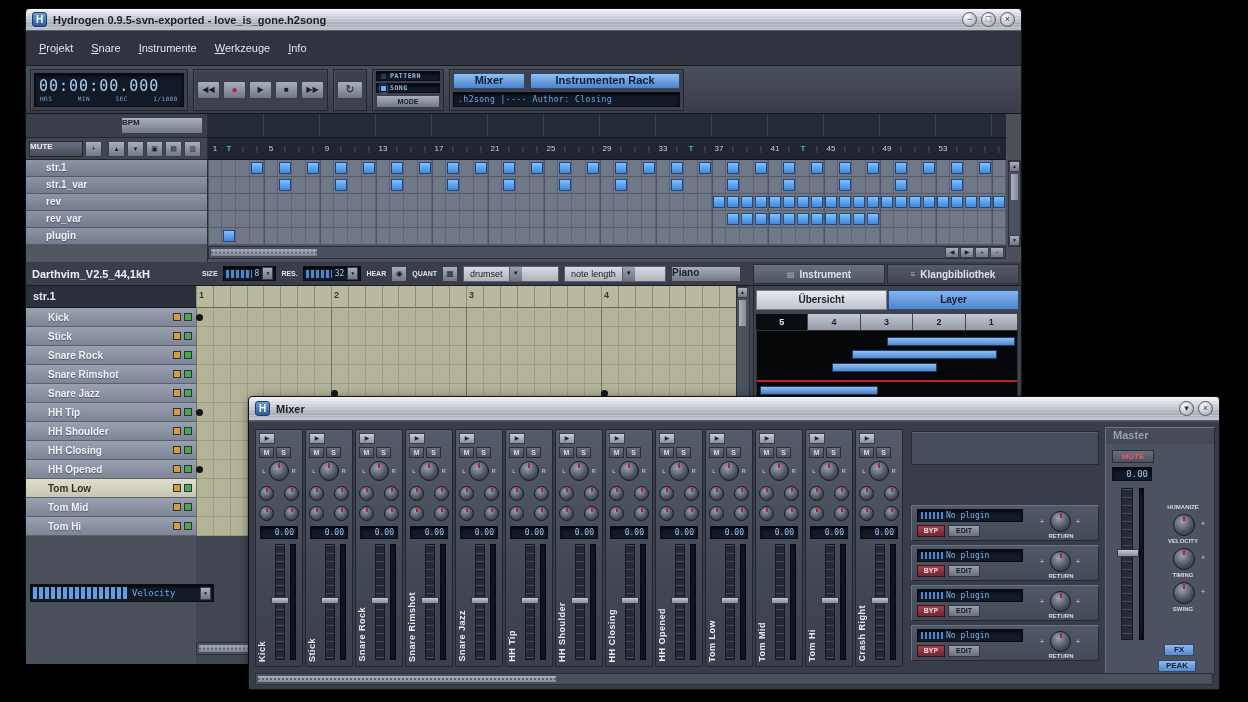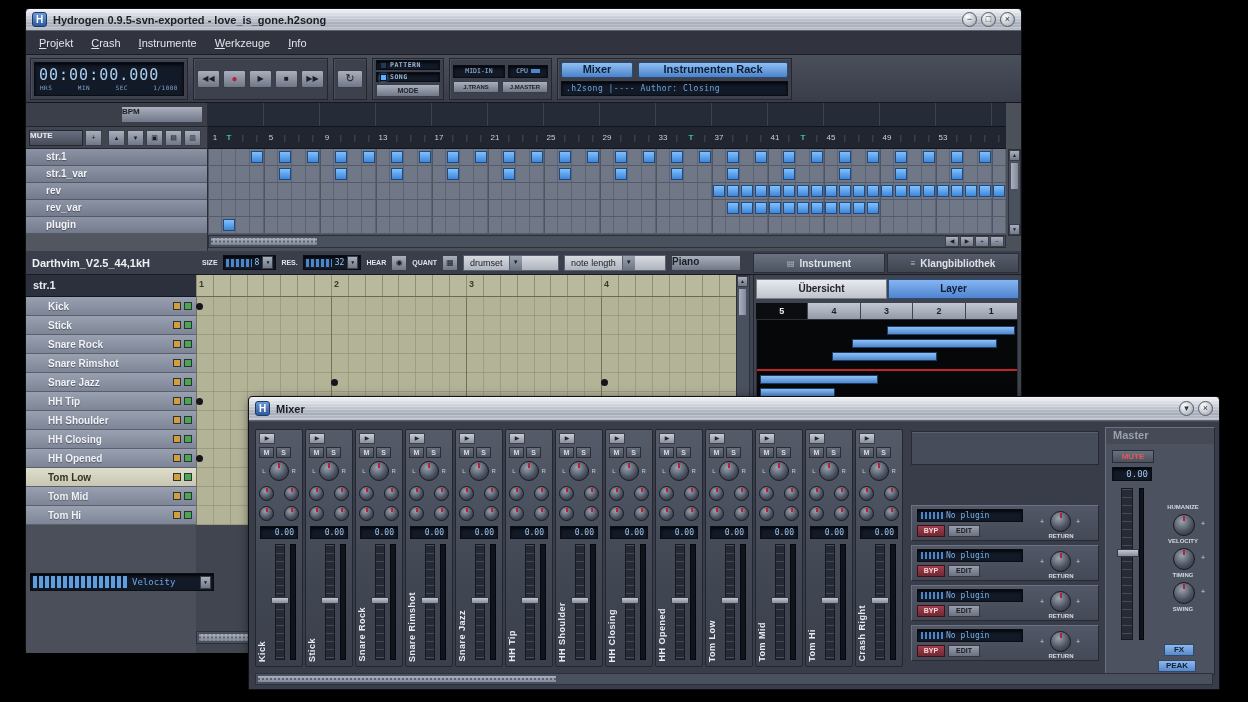--- a/index.html
+++ b/index.html
@@ -20,21 +20,21 @@
   .title-icon { width:15px; height:15px; border-radius:3px; background:linear-gradient(180deg,#6d9ad8,#2c5a9e);
     color:#fff; font-size:10px; font-weight:bold; display:flex; align-items:center; justify-content:center;
     border:1px solid #1c3a66; z-index:1; }
   .title-text { font-size:11px; font-weight:bold; color:#1c1e24; z-index:1; white-space:nowrap; }
   .titlebar-btns { margin-left:auto; display:flex; z-index:1; }
   .winbtn { width:15px; height:15px; border-radius:50%; margin-left:4px;
     background:radial-gradient(circle at 35% 30%, #ffffff, #c6cad2 55%, #949aa6);
     border:1px solid #555a64; font-size:9px; line-height:13px; text-align:center; color:#30333a; }
 
   
-  .menubar { height:24px; background:#31343e; border-bottom:1px solid #1a1c22;
+  .menubar { height:35px; background:#31343e; border-bottom:1px solid #1a1c22;
     display:flex; align-items:center; padding-left:4px; }
   .menu-item { color:#e2e5ea; font-size:11px; padding:3px 9px; display:inline-block; }
   .menu-item::first-letter { text-decoration:underline; }
 
   .toolbar { height:48px; background:linear-gradient(180deg,#4a4f5c,#393d49);
     border-bottom:1px solid #15171d; display:flex; align-items:center; gap:5px; padding:0 4px; }
   .tb-box { background:#3c414d; border:1px solid #23262e; height:42px;
     box-shadow:inset 1px 1px 0 rgba(255,255,255,.08); display:flex; align-items:center; gap:3px; padding:3px; }
   .lcd { background:#131a27; color:#9dc1e8; font-family:"DejaVu Sans Mono",monospace;
     border:1px solid #0a0d14; box-shadow:inset 0 2px 3px rgba(0,0,0,.8); }
@@ -291,21 +291,21 @@
     <span class="title-text">Hydrogen 0.9.5-svn-exported - love_is_gone.h2song</span>
     <div class="titlebar-btns">
       <div class="winbtn">−</div>
       <div class="winbtn">□</div>
       <div class="winbtn">×</div>
     </div>
   </div>
 
   <div class="menubar" id="menubar">
       <span class="menu-item">Projekt</span>
-      <span class="menu-item">Crash</span>
+      <span class="menu-item">Snare</span>
       <span class="menu-item">Instrumente</span>
       <span class="menu-item">Werkzeuge</span>
       <span class="menu-item">Info</span>
     </div>
 
   <div class="toolbar">
     <div class="tb-box">
       <div class="time-lcd lcd">
         <div class="time-value">00:00:00.000</div>
         <div class="time-units" id="time-units">
@@ -329,35 +329,20 @@
     <div class="tb-box mode-box">
       <div class="mode-row lcd">
         <span class="mode-led"></span>
         <span>PATTERN</span>
       </div>
       <div class="mode-row lcd">
         <span class="mode-led lit"></span>
         <span>SONG</span>
       </div>
       <div class="mode-btn">MODE</div>
-    </div>
-    <div class="tb-box midi-box">
-      <div class="midi-row">
-        <div class="lcd small-lcd m1">
-          <span>MIDI-IN</span>
-        </div>
-        <div class="lcd small-lcd cpu">
-          <span>CPU</span>
-          <span class="cpu-bar"></span>
-        </div>
-      </div>
-      <div class="midi-row">
-        <div class="jack-btn">J.TRANS</div>
-        <div class="jack-btn">J.MASTER</div>
-      </div>
     </div>
     <div class="tb-box mr-box">
       <div class="mr-row">
         <div class="blue-btn mixer-toggle">Mixer</div>
         <div class="blue-btn rack-toggle">Instrumenten Rack</div>
       </div>
       <div class="lcd status-lcd">
         <span>.h2song |----  Author: Closing</span>
       </div>
     </div>

